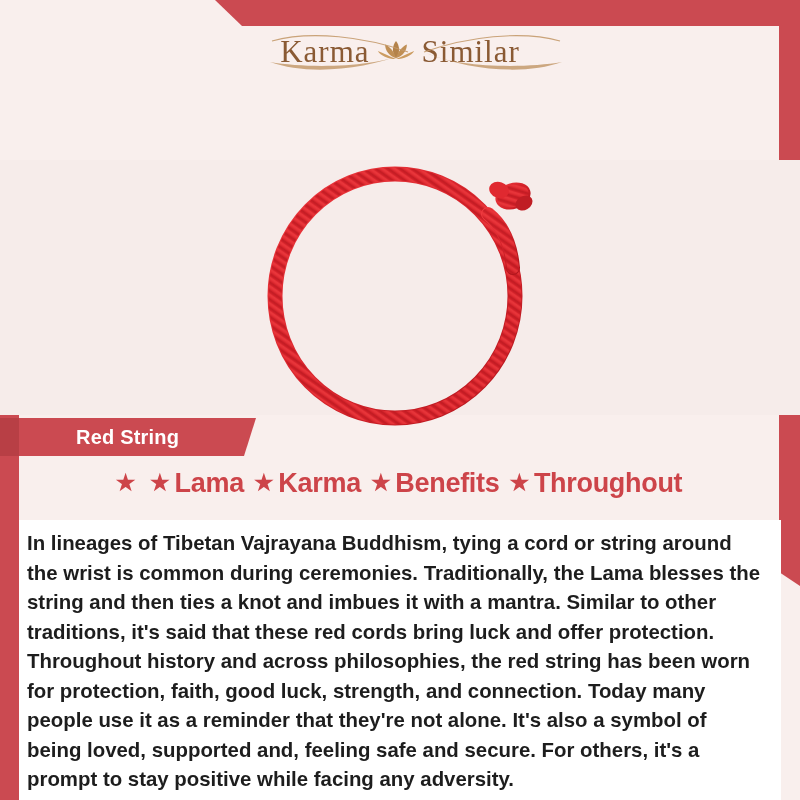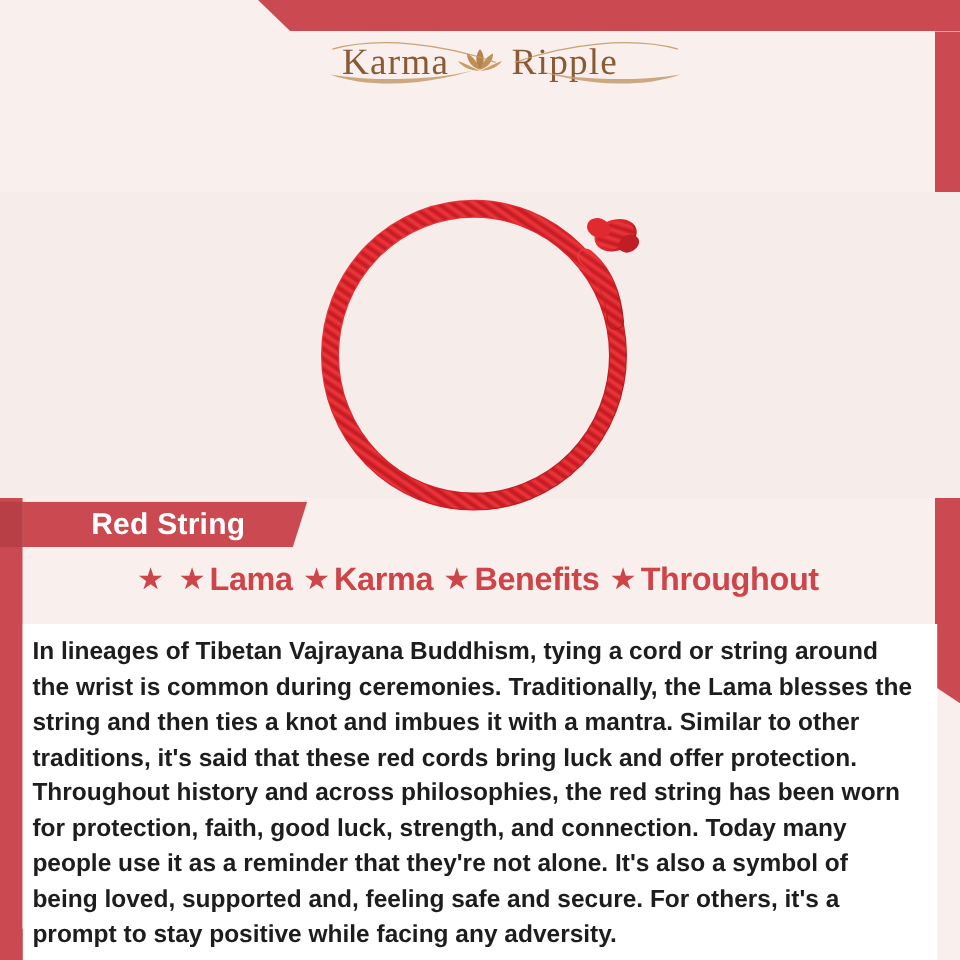--- a/index.html
+++ b/index.html
@@ -133,21 +133,21 @@
     width: 237px; height: 38px;
     background: #cb4a51;
     -webkit-clip-path: polygon(0 0, 237px 0, 225px 38px, 0 38px);
     clip-path: polygon(0 0, 237px 0, 225px 38px, 0 38px);
     display: flex;
     align-items: center;
   }
   .ribbon-label {
     font-family: "Liberation Sans Narrow", "Liberation Sans", sans-serif;
     font-weight: bold;
-    font-size: 25px;
+    font-size: 20px;
     color: #ffffff;
     margin-left: 57px;
     letter-spacing: 0.2px;
   }
   .ribbon-strip {
     position: absolute;
     left: 0; top: 418px;
     width: 19px; height: 38px;
     background: #b83f45;
   }
@@ -222,21 +222,21 @@
       <span class="brand-word">Karma</span>
       <span class="brand-lotus">
         <svg viewBox="0 0 44 26" width="40" height="24">
           <path d="M22 3 C18 8, 17 16, 22 22 C27 16, 26 8, 22 3 Z" fill="#b4824a"></path>
           <path d="M22 22 C15 20, 10 14, 10 7 C15 9, 20 15, 22 22 Z" fill="#c08f55"></path>
           <path d="M22 22 C29 20, 34 14, 34 7 C29 9, 24 15, 22 22 Z" fill="#c08f55"></path>
           <path d="M22 23 C13 23, 5 19, 2 14 C8 16, 15 20, 22 23 Z" fill="#cc9c61"></path>
           <path d="M22 23 C31 23, 39 19, 42 14 C36 16, 29 20, 22 23 Z" fill="#cc9c61"></path>
         </svg>
       </span>
-      <span class="brand-word">Ripple</span>
+      <span class="brand-word">Similar</span>
     </span>
   </div>
 
 
   <div class="hero">
     <svg class="hero-art" viewBox="0 0 330 290">
       <defs>
         <pattern id="braid" width="7" height="7" patternUnits="userSpaceOnUse" patternTransform="rotate(35)">
           <rect width="7" height="7" fill="#d5232b"></rect>
           <path d="M0 0 L7 0 L7 2.6 L0 2.6 Z" fill="#ee3a3f" opacity="0.75"></path>

